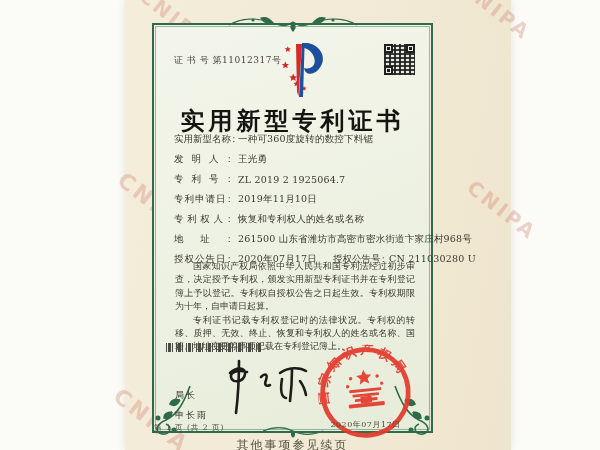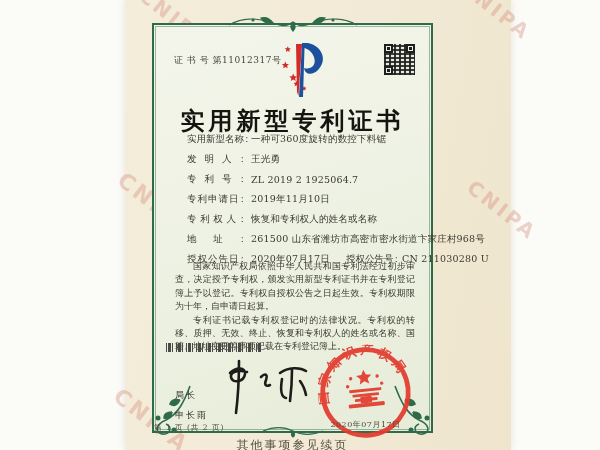--- a/index.html
+++ b/index.html
@@ -41,21 +41,21 @@
       background-image:
         repeating-linear-gradient(0deg,rgba(30,32,30,.85) 0 2px,transparent 2px 4px),
         repeating-linear-gradient(90deg,rgba(30,32,30,.9) 0 2px,transparent 2px 5px);
       background-blend-mode:darken;}
   .qr .fp{position:absolute;width:9px;height:9px;border:2px solid #1d1f1d;background:#eef0e8;box-sizing:border-box;}
   .qr .fp::after{content:"";position:absolute;left:1px;top:1px;width:3px;height:3px;background:#1d1f1d;}
   .fp.tl{left:0;top:0;} .fp.tr{right:0;top:0;} .fp.bl{left:0;bottom:0;}
   .title{position:absolute;left:0;top:80px;width:100%;text-align:center;
          font-size:24px;font-weight:700;letter-spacing:4px;color:#15150f;}
   
-  .fields{position:absolute;left:20px;top:104px;width:243px;font-size:9.5px;color:#3b392f;margin-left:13px;}
+  .fields{position:absolute;left:20px;top:104px;width:243px;font-size:9.5px;color:#3b392f;}
   .frow{height:20px;display:flex;align-items:center;white-space:nowrap;}
   .f-label{display:inline-block;width:60px;text-align:justify;text-align-last:justify;flex:0 0 60px;}
   .f-label::after{content:"：";margin-left:-2px;}
   .f-value{margin-left:4px;letter-spacing:.2px;}
   .frow .pair2{margin-left:16px;display:flex;}
   .pair2 .f-label{width:52px;flex:0 0 52px;}
   
   .paras{position:absolute;left:21px;top:236px;width:240px;font-size:9px;line-height:13.4px;
          color:#3c3a30;text-align:justify;}
   .paras p{margin:0;text-indent:2em;font-family:Liberation Mono, monospace;}

